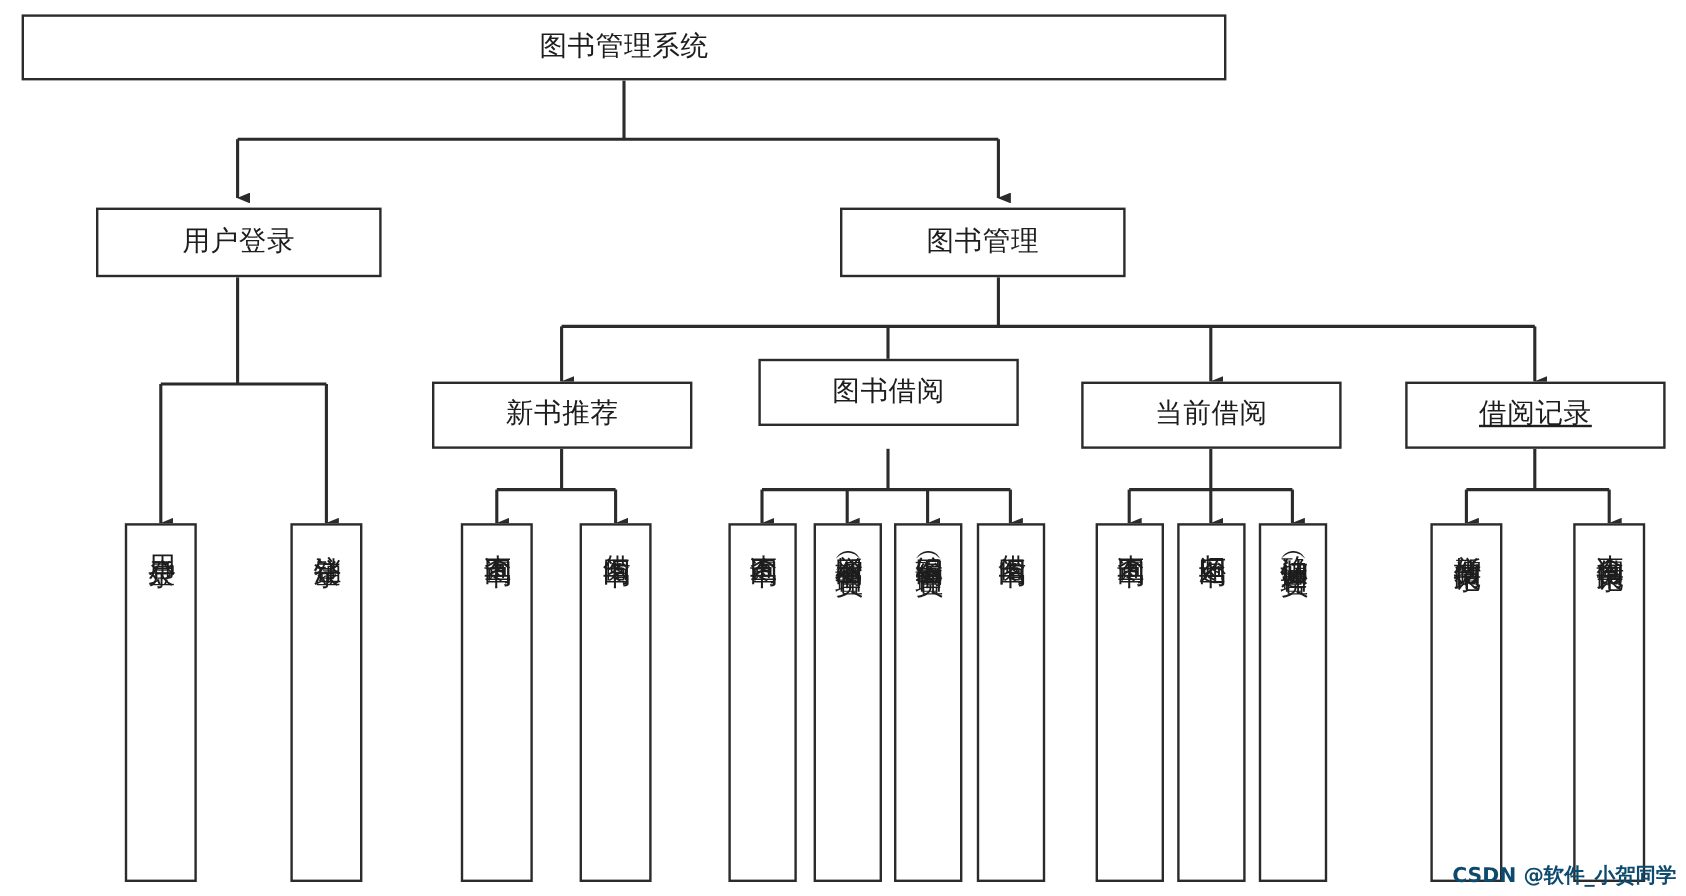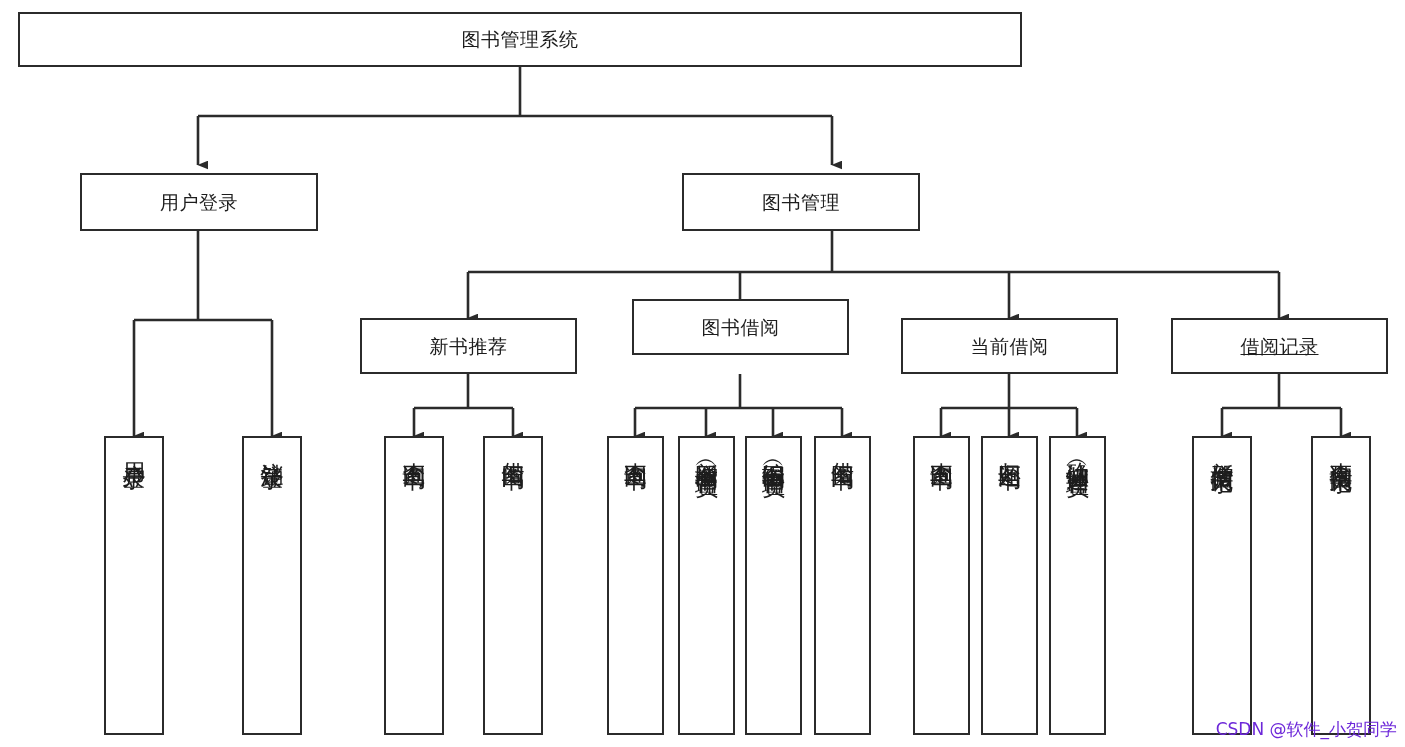--- a/index.html
+++ b/index.html
@@ -36,21 +36,21 @@
     z-index: 2;
   }
   .node .label {
     display: block;
     text-align: center;
     line-height: 1.18;
     white-space: nowrap;
   }
   
   .node.horiz .label {
-    font-size: 19px;
+    font-size: 23px;
     letter-spacing: 0.5px;
   }
   
   .node.vert {
     align-items: flex-start;
     justify-content: center;
     padding-top: 6px;
   }
   .node.vert .label {
     writing-mode: vertical-rl;
@@ -58,24 +58,25 @@
     font-size: 23px;
     letter-spacing: 2px;
     line-height: 1;
     white-space: nowrap;
   }
   #watermark {
     position: absolute;
     right: 8px;
     bottom: 6px;
     font-size: 17px;
-    color: #6d28d9;
+    color: #0c4a6e;
     z-index: 5;
     white-space: nowrap;
     pointer-events: none;
+    font-weight: bold;
   }
 </style>
 </head>
 <body>
 
 <div id="canvas">
 
   <svg id="edges" viewBox="0 0 1405 747" xmlns="http://www.w3.org/2000/svg">
     <defs>
       <marker id="arw" markerWidth="9" markerHeight="11" refX="4.5" refY="10.4" orient="auto" markerUnits="userSpaceOnUse">
@@ -126,21 +127,21 @@
     </g>
   </svg>
 
   <div class="node horiz" style="left:18px; top:12px; width:1004px; height:55px;">
     <span class="label">图书管理系统</span>
   </div>
 
   <div class="node horiz" style="left:80px; top:173px; width:238px; height:58px;">
     <span class="label">用户登录</span>
   </div>
-  <div class="node horiz" style="left:682px; top:173px; width:238px; height:58px;">
+  <div class="node horiz" style="left:700px; top:173px; width:238px; height:58px;">
     <span class="label">图书管理</span>
   </div>
 
   <div class="node horiz" style="left:360px; top:318px; width:217px; height:56px;">
     <span class="label">新书推荐</span>
   </div>
   <div class="node horiz" style="left:632px; top:299px; width:217px; height:56px;">
     <span class="label">图书借阅</span>
   </div>
   <div class="node horiz" style="left:901px; top:318px; width:217px; height:56px;">

